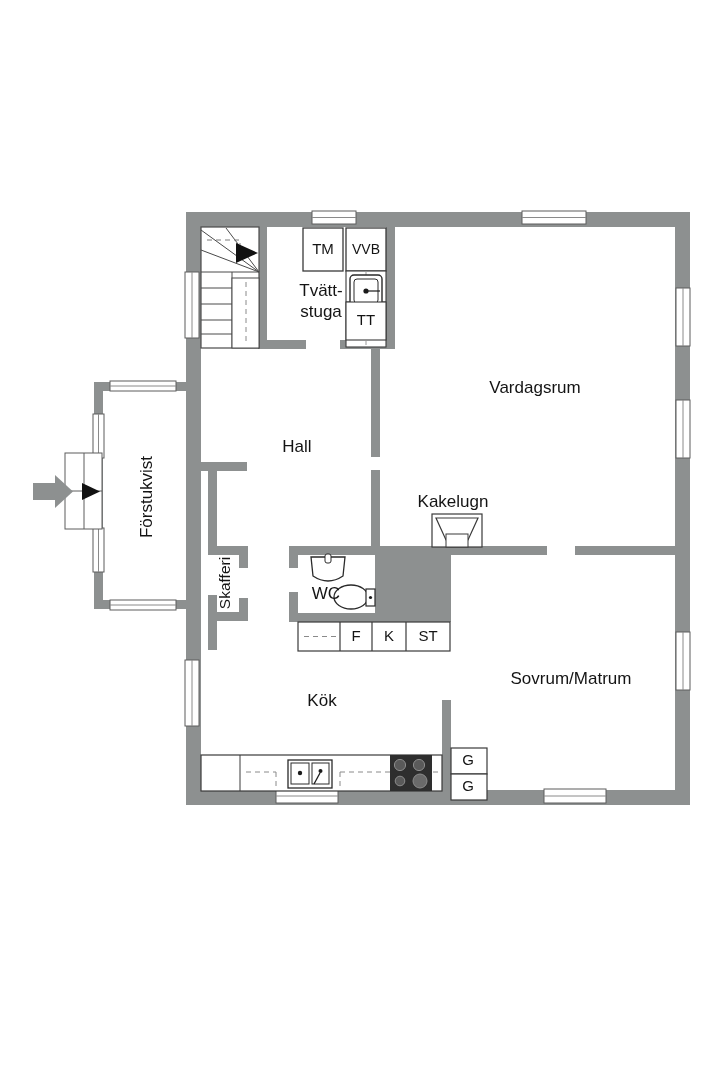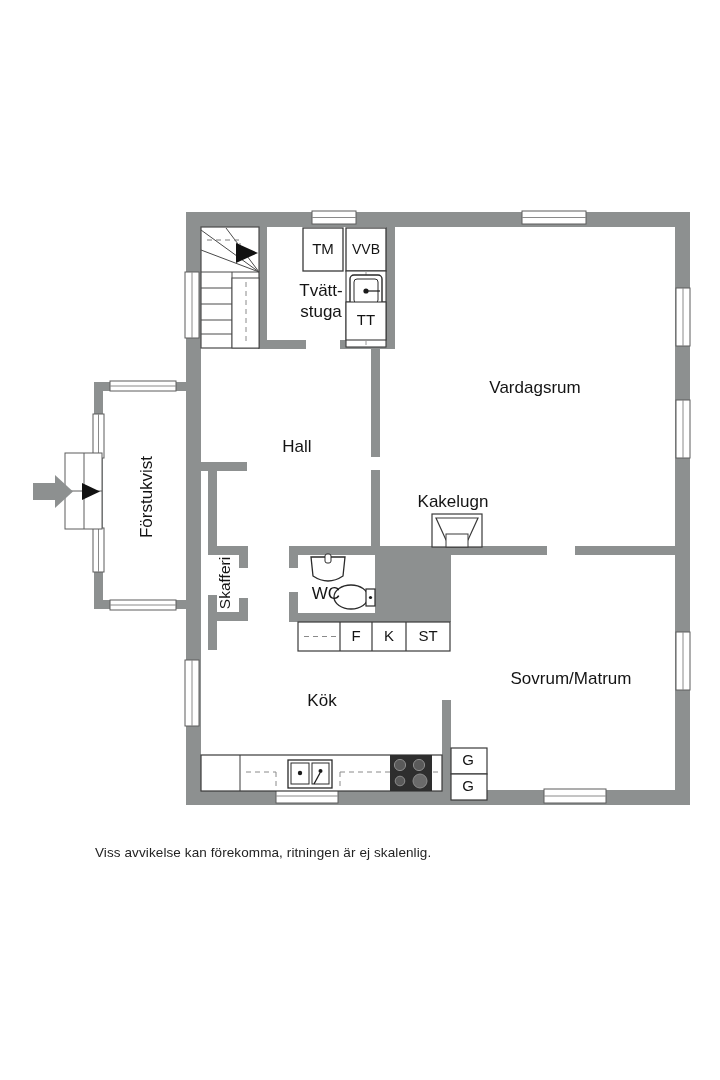--- a/index.html
+++ b/index.html
@@ -304,15 +304,14 @@
       <text class="ap-label" x="366" y="321">TT</text>
       <text class="ap-label" x="356" y="637">F</text>
       <text class="ap-label" x="389" y="637">K</text>
       <text class="ap-label" x="428" y="637">ST</text>
       <text class="ap-label" x="468" y="761">G</text>
       <text class="ap-label" x="468" y="787">G</text>
     </g>
 
   </svg>
 
-  <div class="plan-caption">Viss avvikelse kan förekomma, ritningen är ej skalenlig.</div>
 
 </div>
 
 </body></html>

